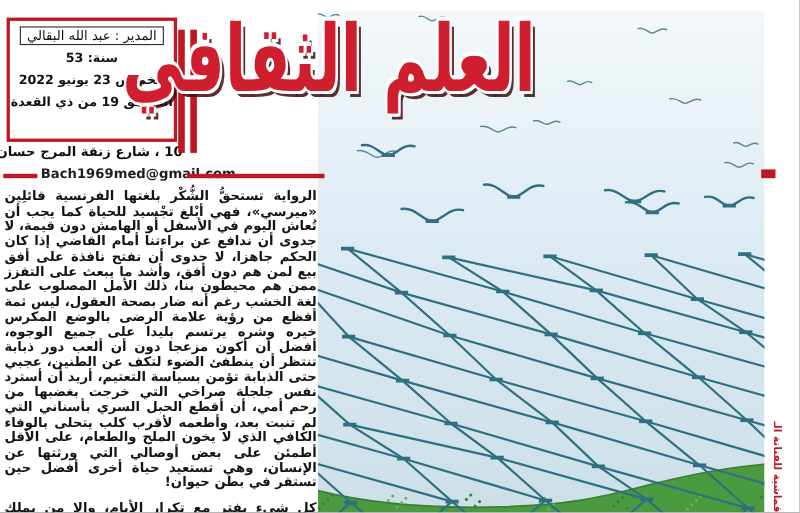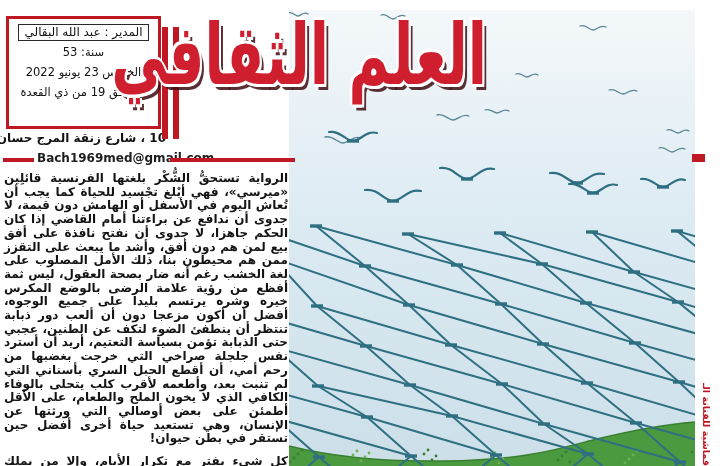--- a/index.html
+++ b/index.html
@@ -15,21 +15,21 @@
   
   .masthead-box {
     position:absolute; left:6px; top:16px; width:155px; height:113px;
     border:3px solid #c01823; background:#fff; text-align:center; direction:rtl;
   }
   .director-box {
     display:inline-block; margin:5px auto 1px; padding:0px 6px 1px;
     border:1.6px solid #2a2a2a; font-weight:normal; font-size:12px; color:#111;
     white-space:nowrap;
   }
-  .issue-lines { font-weight:normal; font-size:11.5px; color:#111; line-height:20px; }
+  .issue-lines { font-weight:bold; font-size:11.5px; color:#111; line-height:20px; }
   .address-line {
     position:absolute; left:0px; top:131px; width:166px; text-align:center;
     direction:rtl; font-weight:bold; font-size:12px; color:#111; white-space:nowrap;
   }
   .rule { position:absolute; background:#c01823; }
   .rule-left  { left:3px;   top:158px; width:31px;  height:4px; }
   .rule-mid   { left:170px; top:158px; width:125px; height:4px; }
   .rule-right { left:692px; top:154px; width:13px;  height:8px; }
   .email-line {
     position:absolute; left:37px; top:151px; font-weight:bold; font-size:12px;

